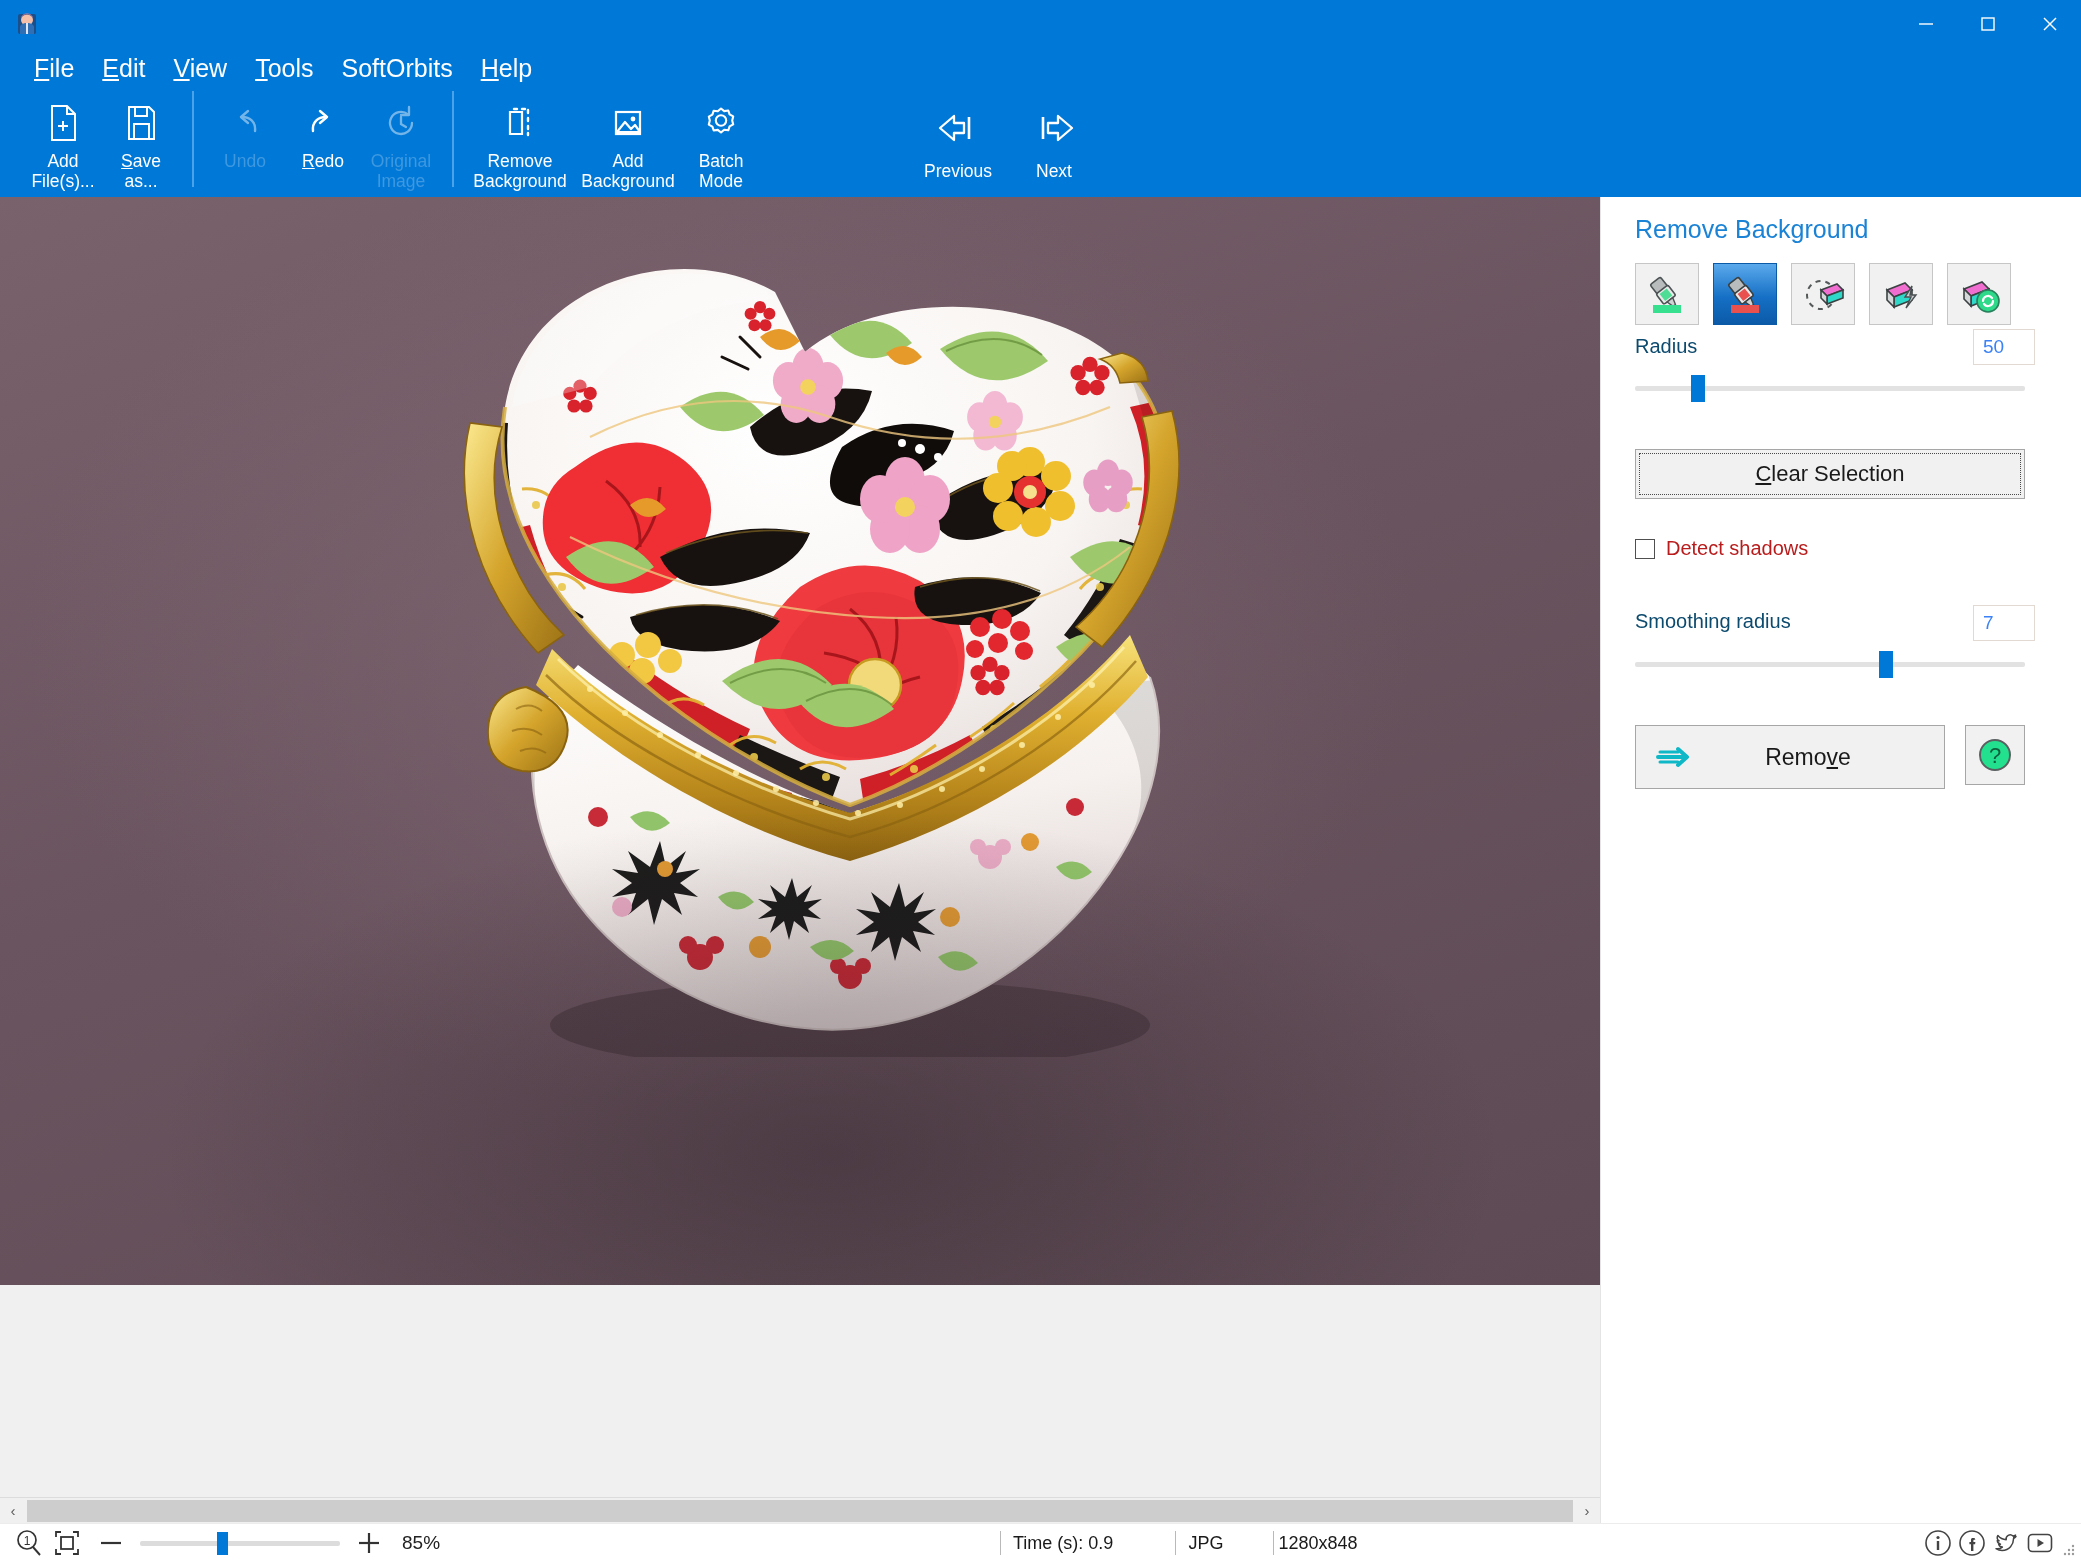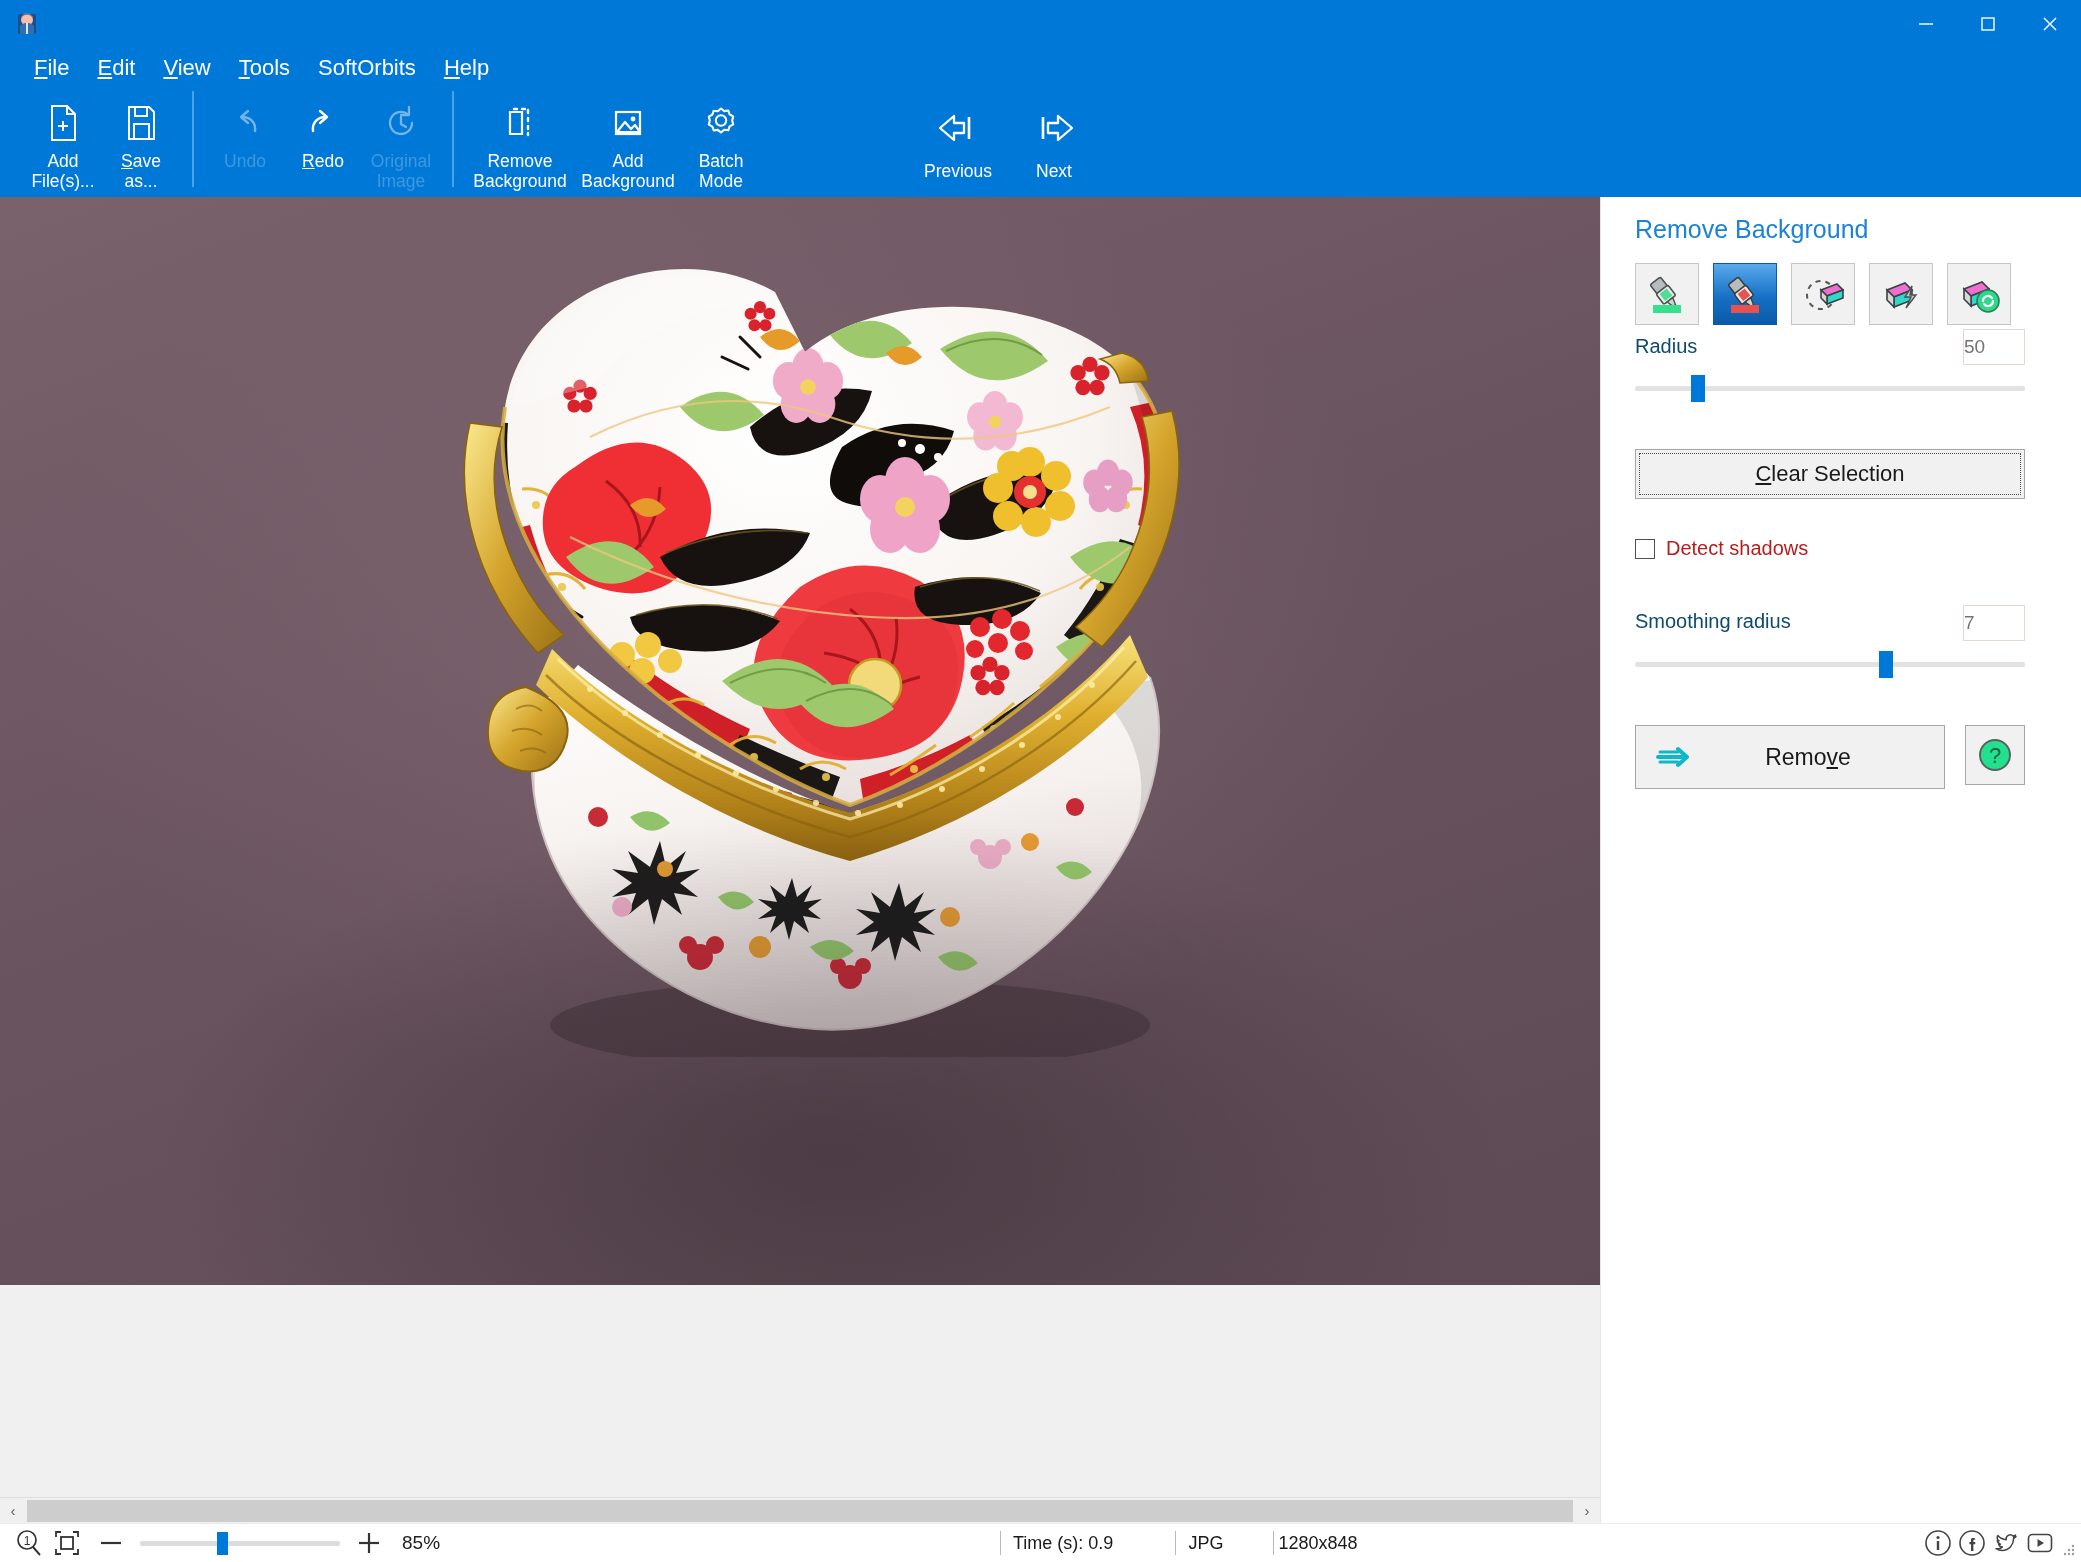--- a/index.html
+++ b/index.html
@@ -41,21 +41,21 @@
 
   
   #menubar {
     position: absolute; left: 0; top: 47px;
     width: 2081px; height: 42px;
     background: #0078d7;
     display: flex; align-items: center;
     padding-left: 20px;
   }
   .menu-item {
-    color: #ffffff; font-size: 22px;
+    color: #ffffff; font-size: 25px;
     padding: 4px 14px; white-space: nowrap;
   }
   .menu-item u { text-decoration: underline; }
 
   
   #toolbar {
     position: absolute; left: 0; top: 89px;
     width: 2081px; height: 108px;
     background: #0078d7;
     display: flex; align-items: flex-start;
@@ -196,22 +196,22 @@
   }
   .tool-btn svg { display: block; }
 
   .field-label {
     position: absolute; font-size: 20px; color: #0c4a6e;
   }
   .num-box {
     position: absolute; width: 62px; height: 36px;
     border: 1px solid #e2d9d2;
     background: #fff;
-    font-size: 19px; color: #737373;
-    display: flex; align-items: center; 
+    font-size: 19px; color: #3b82f6;
+    display: flex; align-items: center; padding-left: 9px; margin-left: 10px;
   }
   .slider {
     position: absolute; width: 390px; height: 26px;
   }
   .slider .track {
     position: absolute; left: 0; top: 11px;
     width: 390px; height: 5px; background: #e2e2e2; border-radius: 2px;
   }
   .slider .thumb {
     position: absolute; top: 0px; width: 14px; height: 27px;

